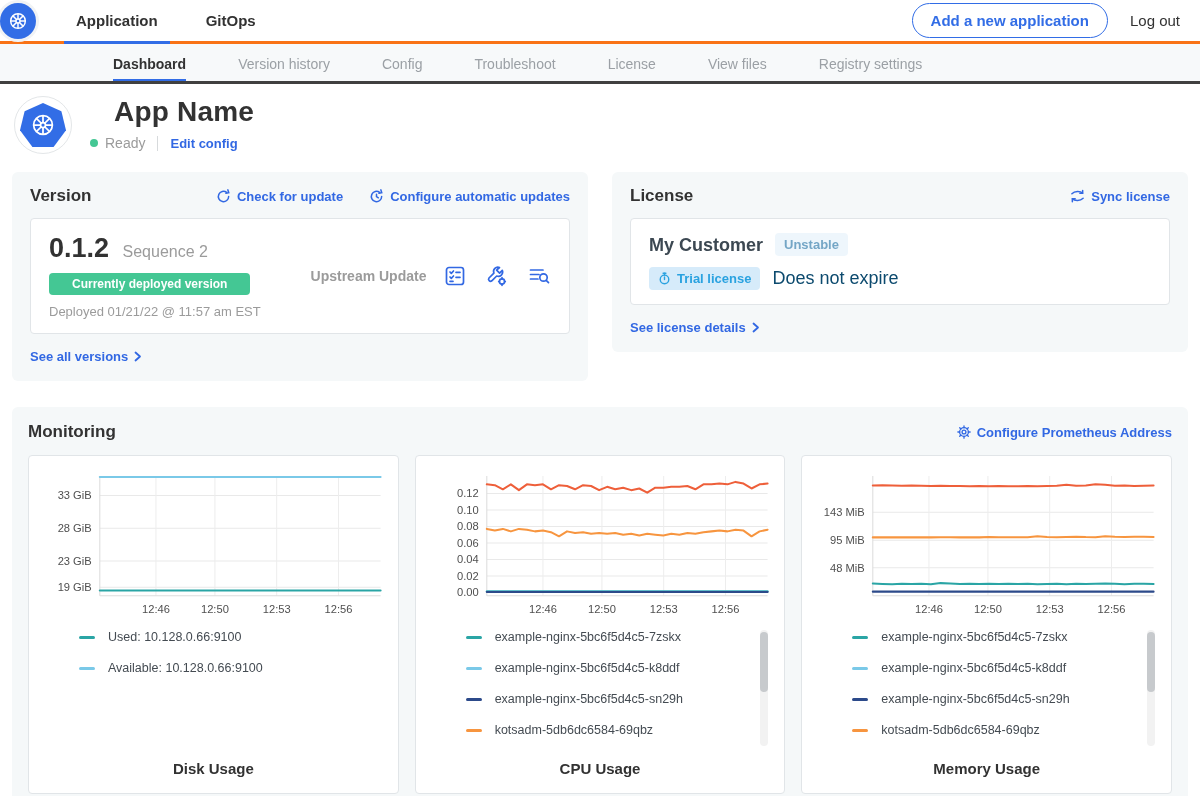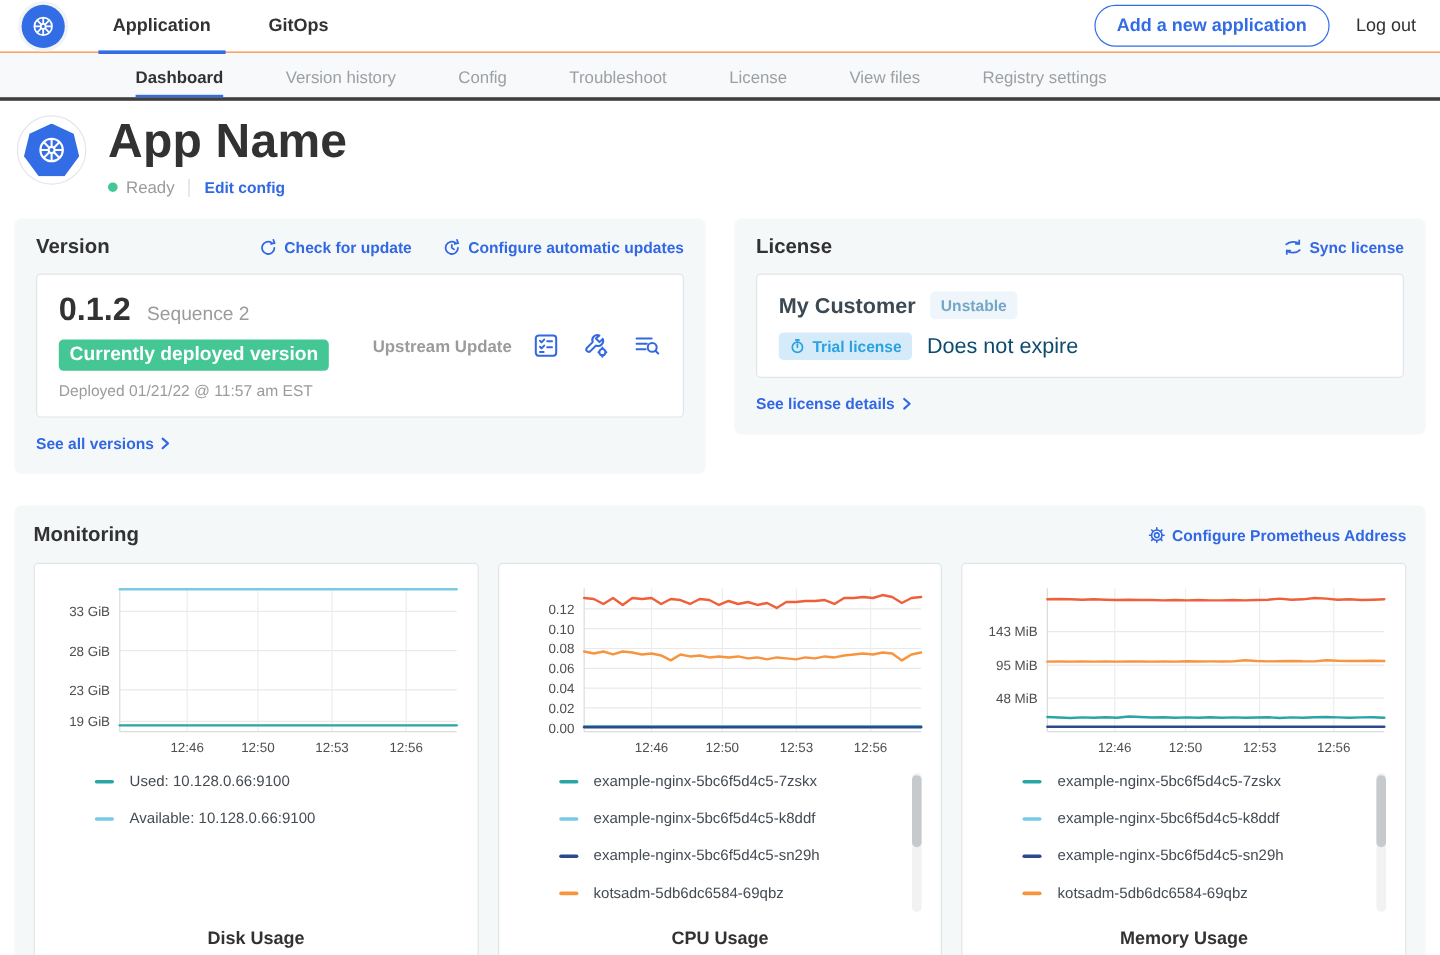--- a/index.html
+++ b/index.html
@@ -1,60 +1,60 @@
 <!DOCTYPE html>
 <html><head>
 <meta charset="utf-8">
 <style>
   * { box-sizing: border-box; margin: 0; padding: 0; }
   html,body { width:1200px; height:796px; }
   body { font-family:"Liberation Sans", sans-serif; color:#323232; background:#fff; overflow:hidden; }
 
   
-  .topnav { height:44px; display:flex; align-items:center; padding:0 20px 0 18px; border-bottom:1px solid #f97316; background:#fff; }
+  .topnav { height:44px; display:flex; align-items:center; padding:0 20px 0 0; border-bottom:3px solid #f97316; background:#fff; }
   .k8s-badge { width:36px; height:36px; border-radius:50%; background:#326de6; box-shadow:0 0 0 3px #f1f3f5; display:flex; align-items:center; justify-content:center; margin-right:34px; }
   .topnav-tab { position:relative; height:44px; line-height:44px; padding:0 6px; margin-right:36px; font-size:15px; font-weight:bold; color:#323232; cursor:pointer; }
   .topnav-tab.active::after { content:""; position:absolute; left:-6px; right:-6px; bottom:-1px; height:3px; background:#326de6; }
   .flex-spacer { flex:1; }
   .add-app-btn { border:1px solid #326de6; color:#326de6; background:#fff; font-family:inherit; font-size:15px; font-weight:bold; padding:8px 18px; border-radius:18px; cursor:pointer; }
   .logout { font-size:15px; color:#323232; margin-left:22px; cursor:pointer; }
 
   
   .subnav { height:40px; background:#f7f9fa; border-bottom:3px solid #404040; display:flex; align-items:stretch; padding-left:113px; }
   .subnav-tab { position:relative; line-height:40px; margin-right:52px; font-size:14px; color:#9ba0a5; cursor:pointer; }
   .subnav-tab.active { color:#323232; font-weight:bold; }
   .subnav-tab.active::after { content:""; position:absolute; left:0; right:0; bottom:0; height:2px; background:#326de6; }
 
   
   .app-header { display:flex; align-items:flex-start; padding:12px 16px 14px 14px; }
   .app-logo { width:58px; height:58px; border-radius:50%; border:1px solid #e3e6e8; display:flex; align-items:center; justify-content:center; background:#fff; }
   .app-logo-hept { width:46px; height:44px; background:#326de6; clip-path:polygon(50% 0%, 90% 19%, 100% 62%, 73% 100%, 27% 100%, 0% 62%, 10% 19%); display:flex; align-items:center; justify-content:center; }
   .app-head-text { margin-left:18px; }
-  .app-title { font-size:40px; font-weight:bold; color:#323232; letter-spacing:0.2px; }
+  .app-title { font-size:28px; font-weight:bold; color:#323232; letter-spacing:0.2px;margin-left:24px; }
   .status-row { display:flex; align-items:center; margin-top:7px; }
   .status-dot { width:8px; height:8px; border-radius:50%; background:#44c794; margin-right:7px; }
   .status-text { font-size:14px; color:#9b9b9b; }
   .status-divider { width:1px; height:15px; background:#d7dadc; margin:0 12px; }
 
   
   .cards-row { display:flex; gap:24px; padding:4px 12px 0 12px; align-items:flex-start; }
   .panel { background:#f5f8f9; border-radius:6px; padding:14px 18px 16px 18px; }
   .panel-head { display:flex; align-items:center; }
   .panel-title { font-size:17px; font-weight:bold; color:#323232; }
   .link { display:inline-flex; align-items:center; gap:6px; color:#3268e3; font-weight:bold; font-size:13px; cursor:pointer; white-space:nowrap; }
   .panel-head .link { margin-left:26px; }
   .inner-card { background:#fff; border:1px solid #e1e5e8; border-radius:4px; margin-top:12px; padding:14px 18px; }
 
   
   .version-panel { width:576px; }
   .version-body { display:flex; align-items:center; }
   .version-left { width:245px; }
   .version-number { font-size:27px; font-weight:bold; color:#323232; }
   .sequence { font-size:16px; color:#9b9b9b; margin-left:9px; }
-  .deployed-badge { display:inline-block; background:#44c794; color:#fff; font-size:16px; font-weight:bold; padding:4px 9px; border-radius:4px; margin-top:9px; }
+  .deployed-badge { display:inline-block; background:#44c794; color:#fff; font-size:12px; font-weight:bold; padding:4px 23px; border-radius:4px; margin-top:9px; }
   .deployed-at { font-size:13px; color:#9b9b9b; margin-top:9px; }
   .upstream { flex:1; text-align:center; color:#9b9b9b; font-weight:bold; font-size:14px; }
   .version-icons { display:flex; align-items:center; gap:18px; color:#3268e3; }
   .see-link { margin-top:13px; }
 
   
   .license-panel { width:576px; }
   .customer-row { display:flex; align-items:flex-end; gap:12px; }
   .customer-name { font-size:18px; font-weight:bold; color:#3c4852; }
   .channel-badge { background:#eef6fc; color:#74a6c6; font-size:13px; font-weight:bold; padding:4px 9px; border-radius:4px; }

